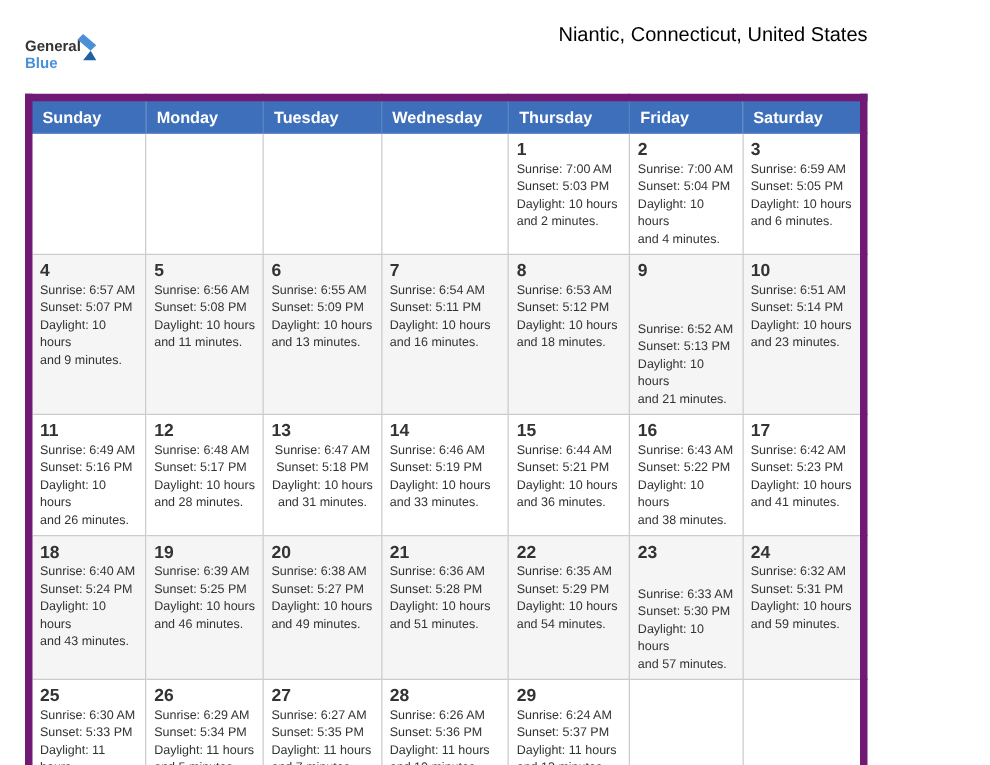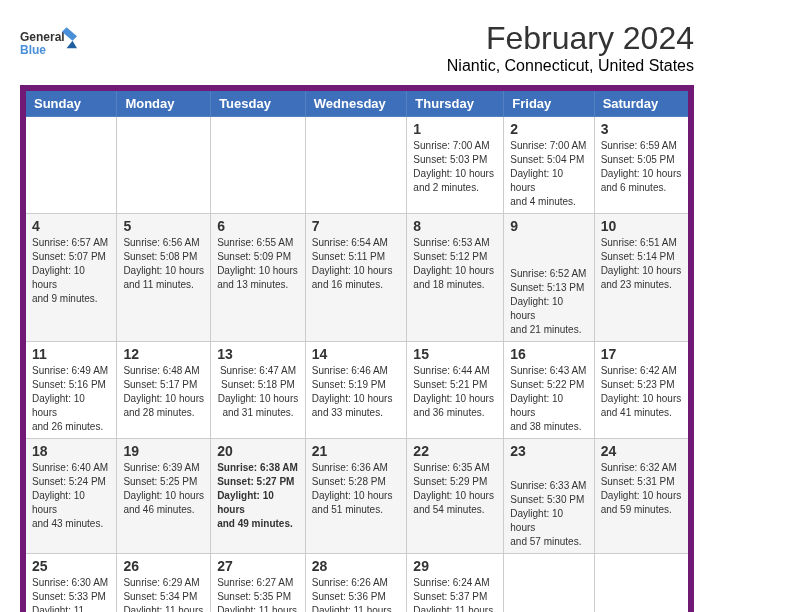--- a/index.html
+++ b/index.html
@@ -91,21 +91,20 @@
   <div class="header-area">
     <div class="logo">
   <svg width="60" height="45" viewBox="0 0 80 45" xmlns="http://www.w3.org/2000/svg">
     <text x="0" y="20" font-size="16" font-weight="bold" font-family="Arial,sans-serif" fill="#333">General</text>
     <text x="0" y="38" font-size="16" font-weight="bold" font-family="Arial,sans-serif" fill="#4a90d9">Blue</text>
     <polygon points="62,2 76,14 70,20 56,8" fill="#4a90d9"></polygon>
     <polygon points="70,20 76,30 62,30" fill="#2060a0"></polygon>
   </svg>
 </div>
     <div class="title-area">
-      <div class="main-title">February 2024</div>
       <div class="subtitle">Niantic, Connecticut, United States</div>
     </div>
   </div>
 
   <table class="calendar" id="calendar-table">
     <thead>
       <tr id="header-row">
           <th>Sunday</th>
           <th>Monday</th>
           <th>Tuesday</th>
@@ -255,21 +254,21 @@
           </td>
           <td>
             <span class="day-number">19</span>
             <div class="day-info" style="white-space: pre-line;">Sunrise: 6:39 AM
 Sunset: 5:25 PM
 Daylight: 10 hours
 and 46 minutes.</div>
           </td>
           <td>
             <span class="day-number">20</span>
-            <div class="day-info" style="white-space: pre-line; font-weight: bold;">Sunrise: 6:38 AM
+            <div class="day-info" style="white-space: pre-line;">Sunrise: 6:38 AM
 Sunset: 5:27 PM
 Daylight: 10 hours
 and 49 minutes.</div>
           </td>
           <td>
             <span class="day-number">21</span>
             <div class="day-info" style="white-space: pre-line;">Sunrise: 6:36 AM
 Sunset: 5:28 PM
 Daylight: 10 hours
 and 51 minutes.</div>

